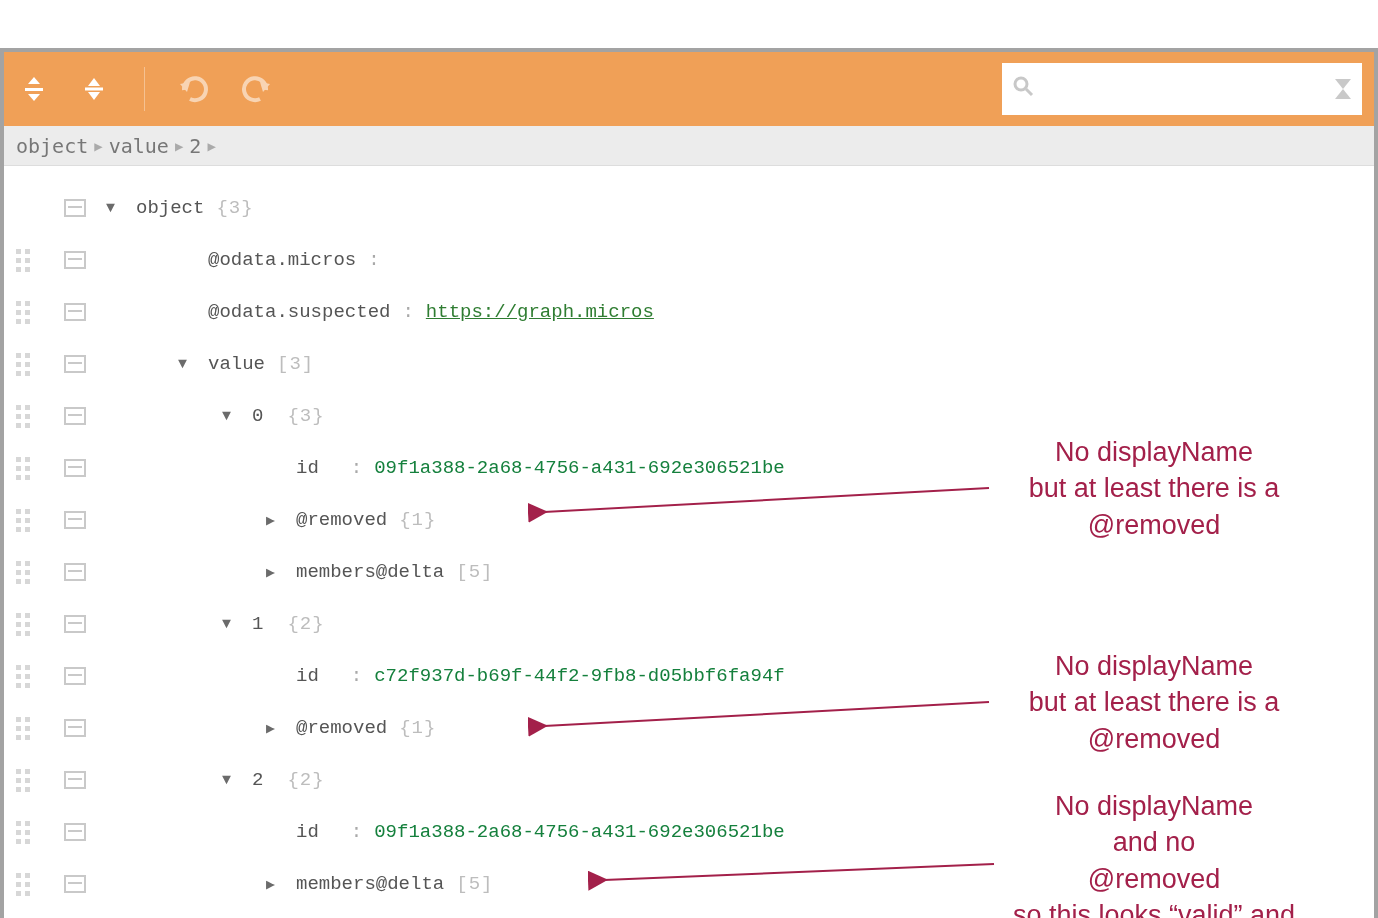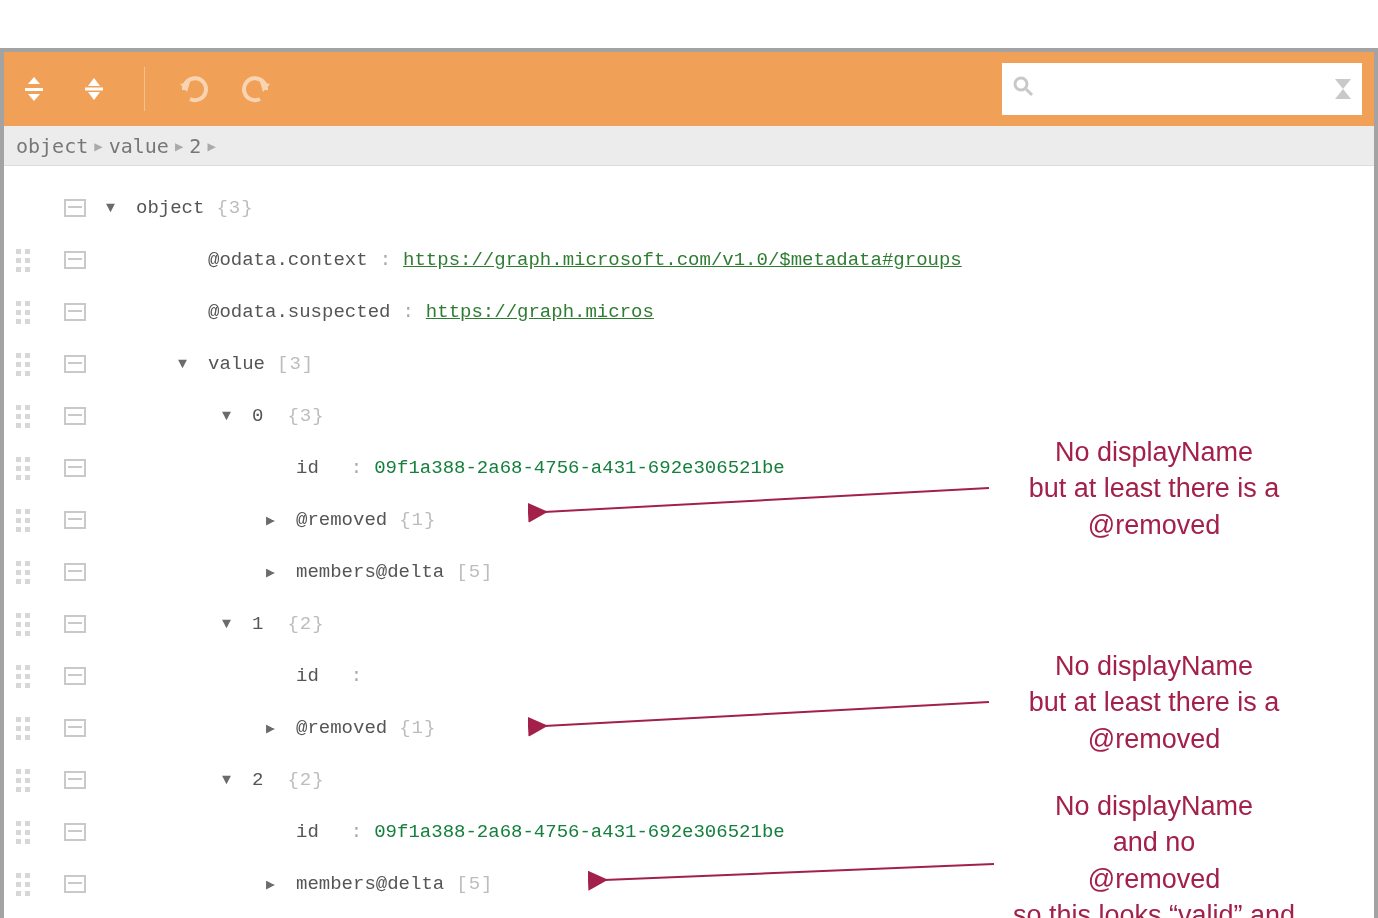--- a/index.html
+++ b/index.html
@@ -197,23 +197,22 @@
               <div class="gutter-dot"></div>
               <div class="gutter-dot"></div>
               <div class="gutter-dot"></div>
               <div class="gutter-dot"></div>
               <div class="gutter-dot"></div>
             </div>
           </div>
         <span class="rect-icon"></span>
         <span class="indent" style="width:72px"></span>
         <span class="toggle spacer">▼</span>
-        <span class="key">@odata.context</span>
+        <span class="key">@odata.micros</span>
         <span class="colon">:</span>
-        <span class="link">https://graph.microsoft.com/v1.0/$metadata#groups</span>
       </div>
 
       <div class="row">
         <div class="gutter">
             <div class="gutter-dots">
               <div class="gutter-dot"></div>
               <div class="gutter-dot"></div>
               <div class="gutter-dot"></div>
               <div class="gutter-dot"></div>
               <div class="gutter-dot"></div>
@@ -346,20 +345,21 @@
               <div class="gutter-dot"></div>
               <div class="gutter-dot"></div>
               <div class="gutter-dot"></div>
             </div>
           </div>
         <span class="rect-icon"></span>
         <span class="indent" style="width:160px"></span>
         <span class="toggle spacer">▶</span>
         <span class="key">id</span>
         <span class="colon" style="margin-left:32px">:</span>
+        <span class="str">c72f937d-b69f-44f2-9fb8-d05bbf6fa94f</span>
       </div>
 
       <div class="row">
         <div class="gutter">
             <div class="gutter-dots">
               <div class="gutter-dot"></div>
               <div class="gutter-dot"></div>
               <div class="gutter-dot"></div>
               <div class="gutter-dot"></div>
               <div class="gutter-dot"></div>

